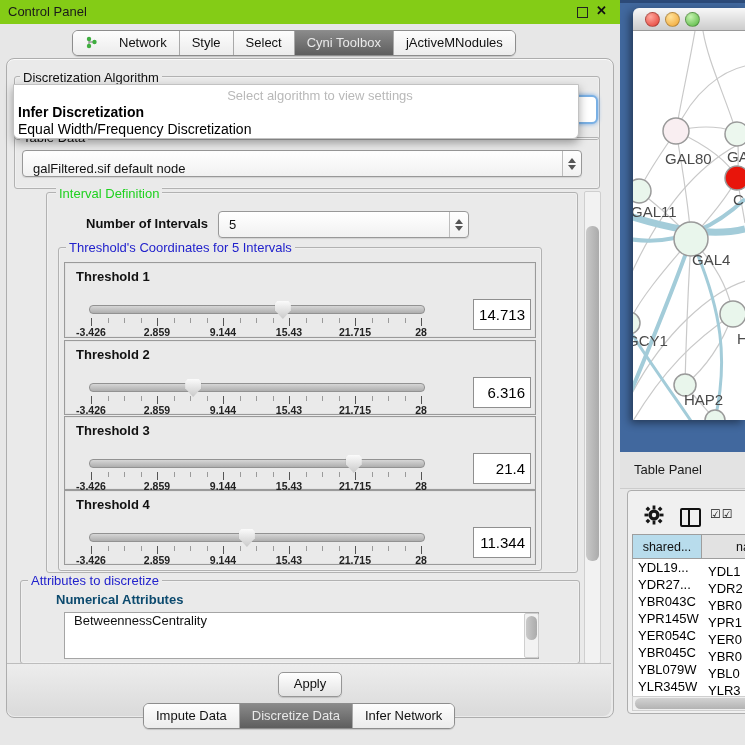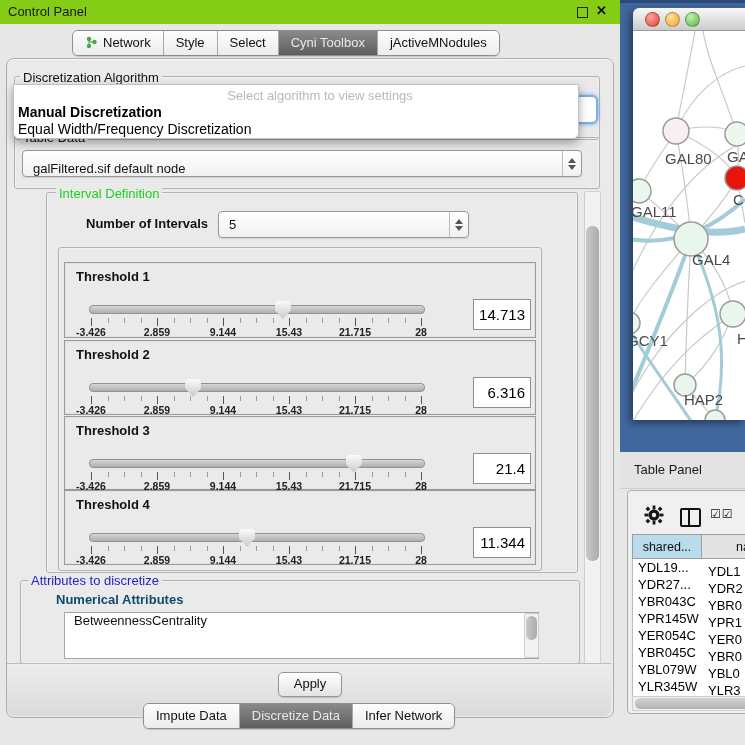--- a/index.html
+++ b/index.html
@@ -7,21 +7,21 @@
   #root{position:relative;width:745px;height:745px;overflow:hidden;}
   .abs{position:absolute;}
 
   
   #titlebar{left:0;top:0;width:620px;height:24px;background:#84cc16;}
   #titlebar .title{position:absolute;left:8px;top:4px;font-size:13px;color:#1a1a1a;}
   #float-icon{position:absolute;left:577px;top:7px;width:9px;height:9px;border:1.5px solid #222;background:transparent;}
   #close-icon{position:absolute;left:596px;top:3px;font-size:13px;font-weight:bold;color:#111;}
 
   .tabgroup{display:flex;border:1px solid #8d8d8d;border-radius:6px;overflow:hidden;background:#f4f4f4;box-shadow:0 1px 1px rgba(0,0,0,.15);}
-  .tab{padding:4px 12px 5px 12px;font-size:13px;color:#111;background:linear-gradient(#fdfdfd,#ececec);border-left:1px solid #a9a9a9;white-space:nowrap;display:flex;align-items:center;gap:5px;}
+  .tab{padding:4px 12px 5px 12px;font-size:13px;color:#111;background:linear-gradient(#fdfdfd,#ececec);border-left:1px solid #a9a9a9;white-space:nowrap;display:flex;align-items:center;gap:21px;}
   .tab:first-child{border-left:none;}
   .tab.selected{background:linear-gradient(#8a8a8a,#5e5e5e);color:#e9e9e9;}
   #top-tabs{left:72px;top:30px;}
   #bottom-tabs{left:143px;top:703px;z-index:30;}
 
   #outer-panel{left:6px;top:58px;width:606px;height:658px;border:1px solid #adadad;border-radius:8px;background:#eaeaea;box-shadow:inset 0 1px 0 #fafafa;}
 
   .groupbox{position:absolute;border:1px solid #b2b2b2;border-radius:3px;box-shadow:inset 0 0 0 1px #f0f0f0;}
   .grouplabel{position:absolute;font-size:13px;background:#eaeaea;padding:0 3px;white-space:nowrap;}
   .green{color:#1fd11f;} .blue{color:#2222cc;}
@@ -142,41 +142,42 @@
   <div class="combobox" style="left:22px;top:150px;width:558px;height:25px;align-items:flex-end;">
     <span class="val">galFiltered.sif default node</span>
     <span class="stepper">
         <span class="arr-up"></span>
         <span class="arr-dn"></span>
       </span>
   </div>
 
   <div id="algo-popup" class="abs">
     <div class="hint">Select algorithm to view settings</div>
-    <div class="opt1">Manual Discretization</div>
+    <div class="opt1">Infer Discretization</div>
     <div class="opt2">Equal Width/Frequency Discretization</div>
   </div>
 
   <div class="vscroll" style="left:584px;top:191px;width:15px;height:471px;">
     <div class="vthumb" style="top:34px;height:335px;"></div>
   </div>
 
   <div class="groupbox" style="left:46px;top:192px;width:530px;height:379px;"></div>
   <div class="grouplabel green" style="left:56px;top:186px;">Interval Definition</div>
 
   <div class="abs" style="left:86px;top:216px;font-size:13px;font-weight:bold;color:#111;">Number of Intervals</div>
   <div class="combobox" style="left:218px;top:211px;width:249px;height:25px;">
     <span class="val">5</span>
     <span class="stepper">
         <span class="arr-up"></span>
         <span class="arr-dn"></span>
       </span>
   </div>
 
   <div class="groupbox" style="left:58px;top:247px;width:482px;height:322px;"></div>
+  <div class="grouplabel blue" style="left:66px;top:240px;background:#eaeaea;">Threshold's Coordinates for 5 Intervals</div>
 
   <div class="tpanel" style="top:262px;height:74px;">
     <div class="tlabel">Threshold 1</div>
     <div class="trackzone">
       <div class="track"></div>
       <div class="thumb" style="left: calc(57.7% - 8px);"></div>
     </div>
     <div class="ticks">
         <div class="tick major" style="left: 0%;"></div>
         <div class="tick" style="left: 5%;"></div>

